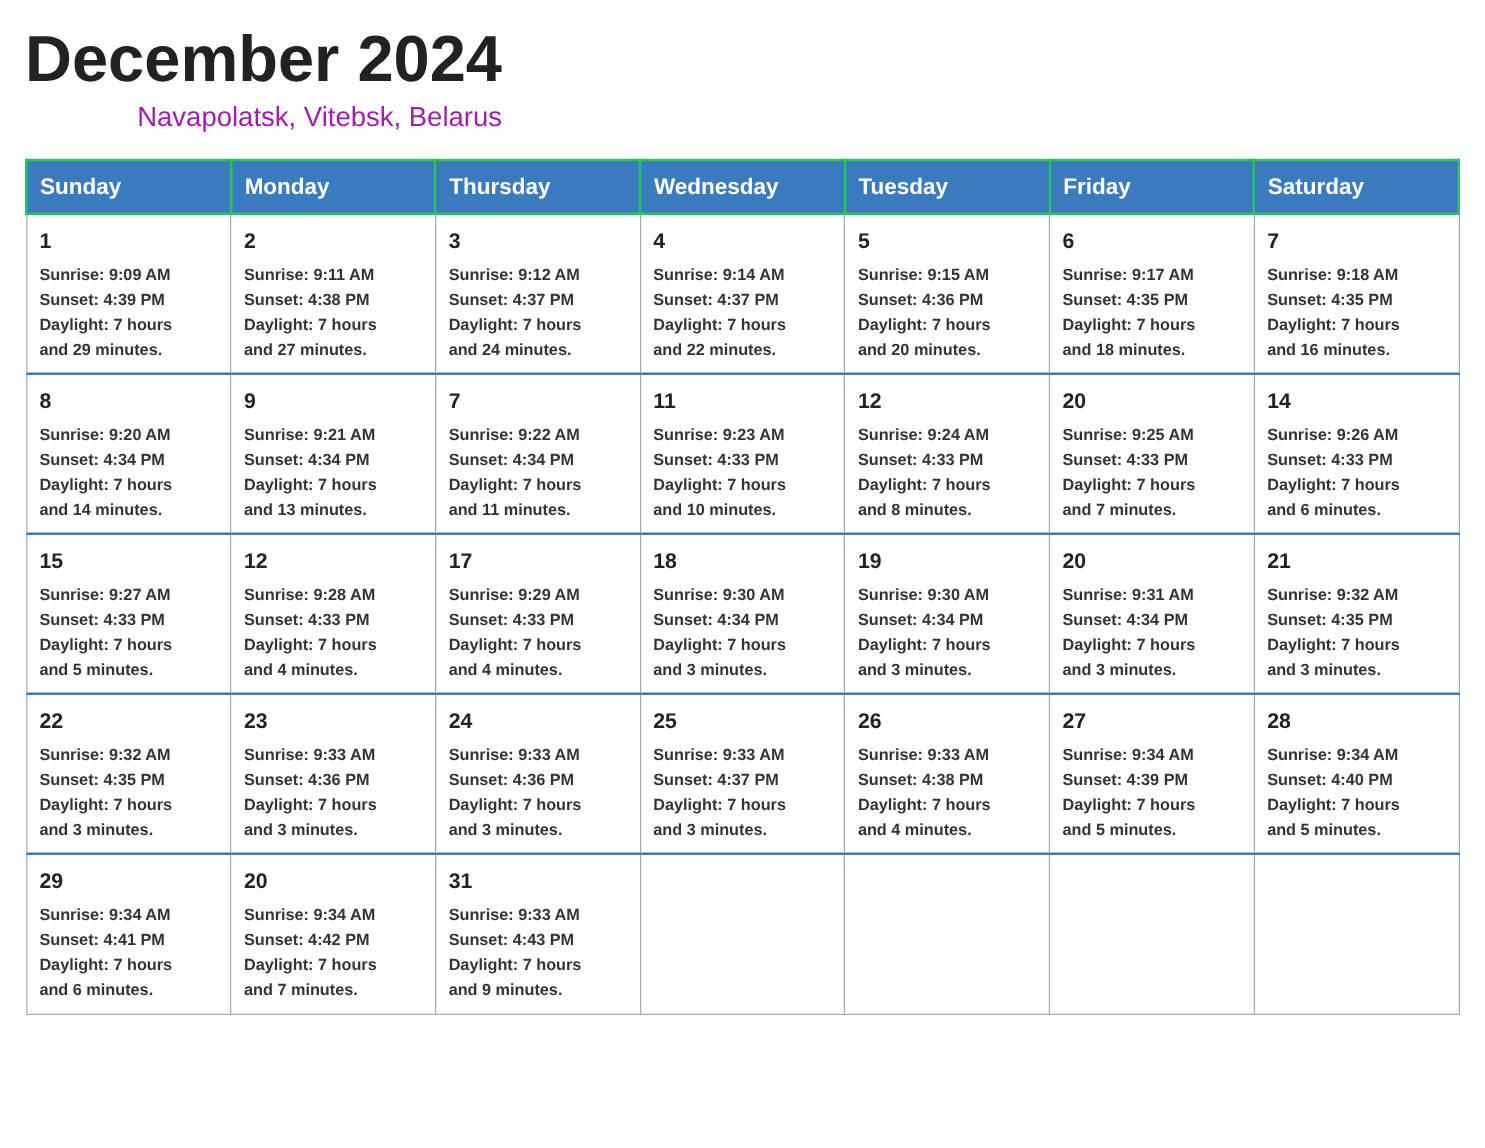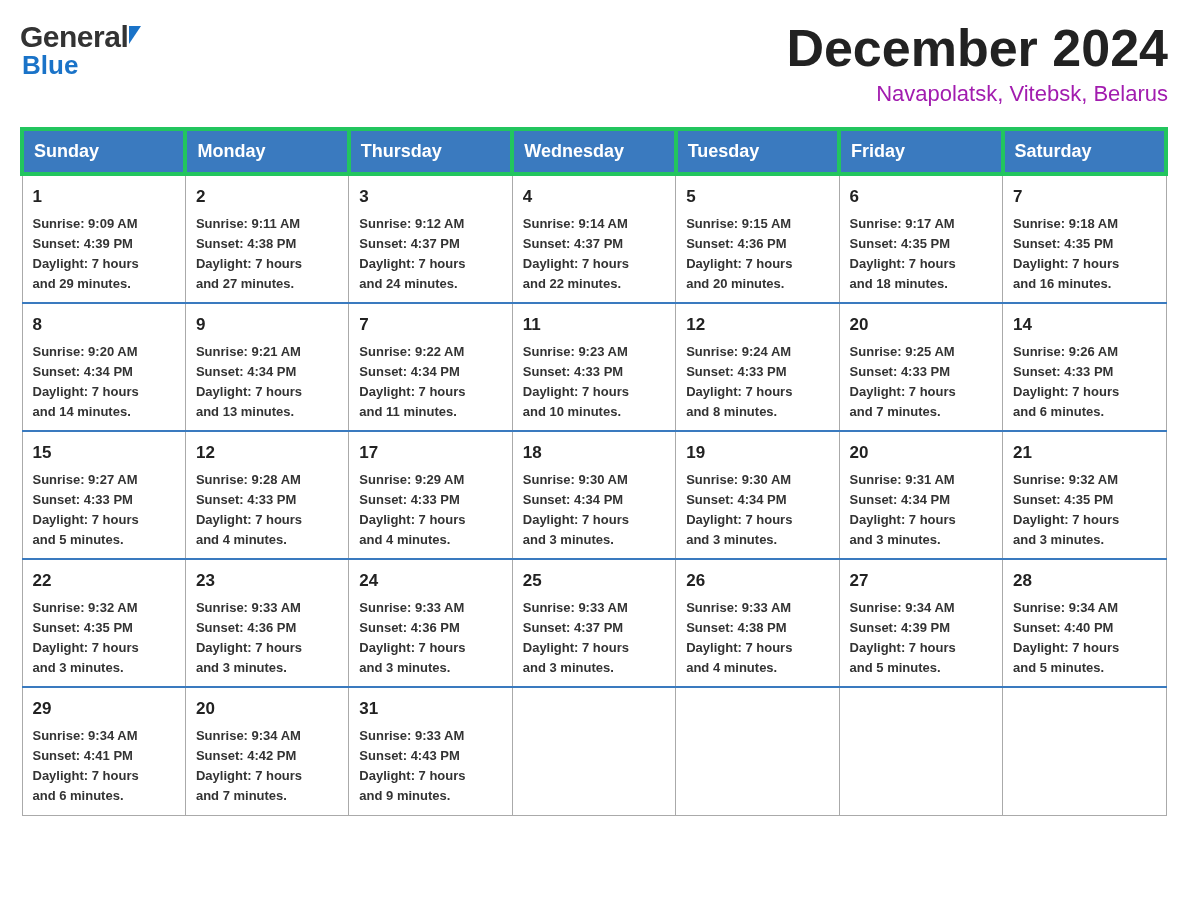--- a/index.html
+++ b/index.html
@@ -35,21 +35,21 @@
       border-collapse: collapse;
       border: 1px solid #3a7abf;
     }
     .calendar-table th {
       background-color: #3a7abf;
       color: #fff;
       font-size: 18px;
       font-weight: bold;
       padding: 10px 10px;
       text-align: left;
-      border: 4px solid #22c55e;
+      border: 2px solid #22c55e;
     }
     .calendar-table td {
       vertical-align: top;
       padding: 8px 10px;
       border: 1px solid #aaa;
       width: 14.28%;
       min-height: 110px;
       font-size: 13px;
       color: #222;
       line-height: 1.5;
@@ -106,31 +106,20 @@
     .logo-blue-word {
       font-size: 26px;
       font-weight: bold;
       color: #1a73c8;
     }
   </style>
 </head>
 <body>
 
 <div class="header">
-  <div class="logo-container">
-    <div>
-      <div class="logo-word">
-        <span class="general-text">General</span>
-        <span class="logo-arrow"></span>
-      </div>
-      <div class="logo-bottom">
-        <span class="logo-blue-word">Blue</span>
-      </div>
-    </div>
-  </div>
   <div class="title-block">
     <div class="month-title">December 2024</div>
     <div class="location-title">Navapolatsk, Vitebsk, Belarus</div>
   </div>
 </div>
 
 <table class="calendar-table">
   <thead>
     <tr>
       <th>Sunday</th>

